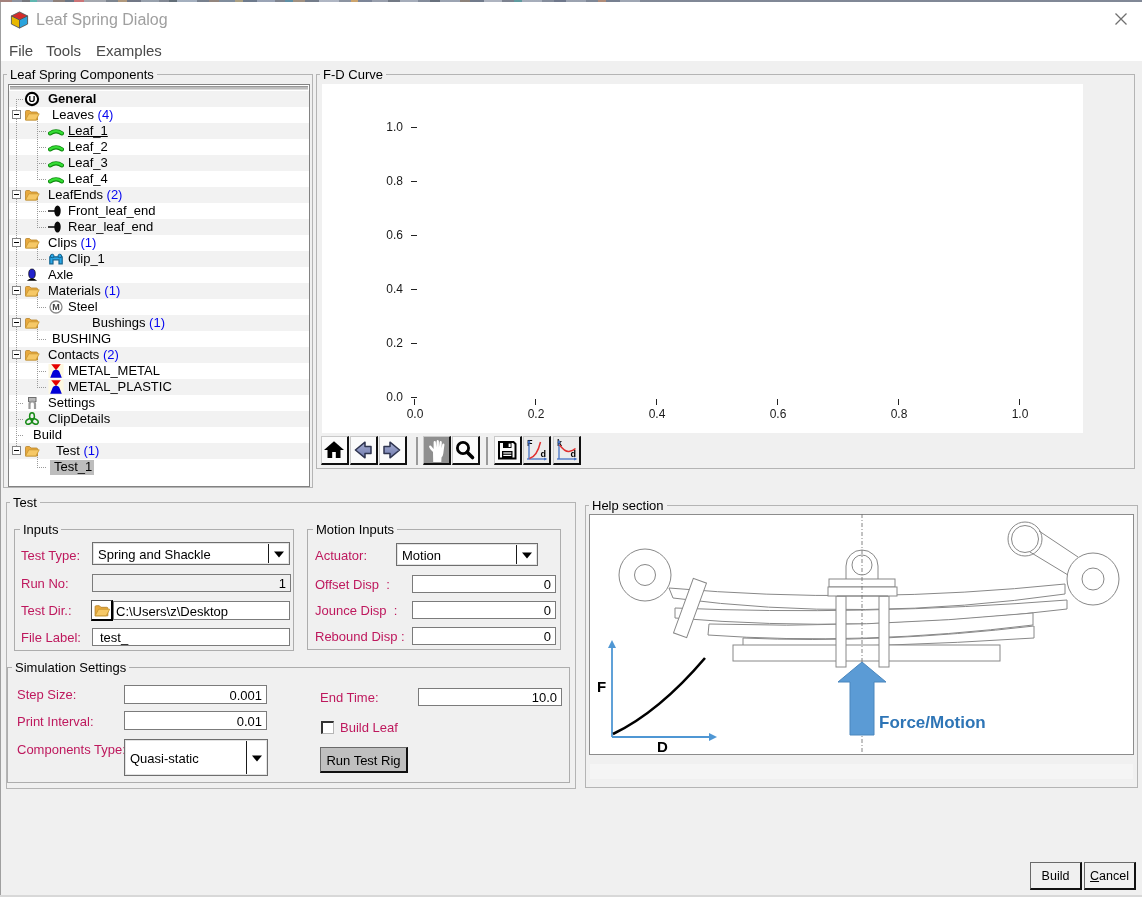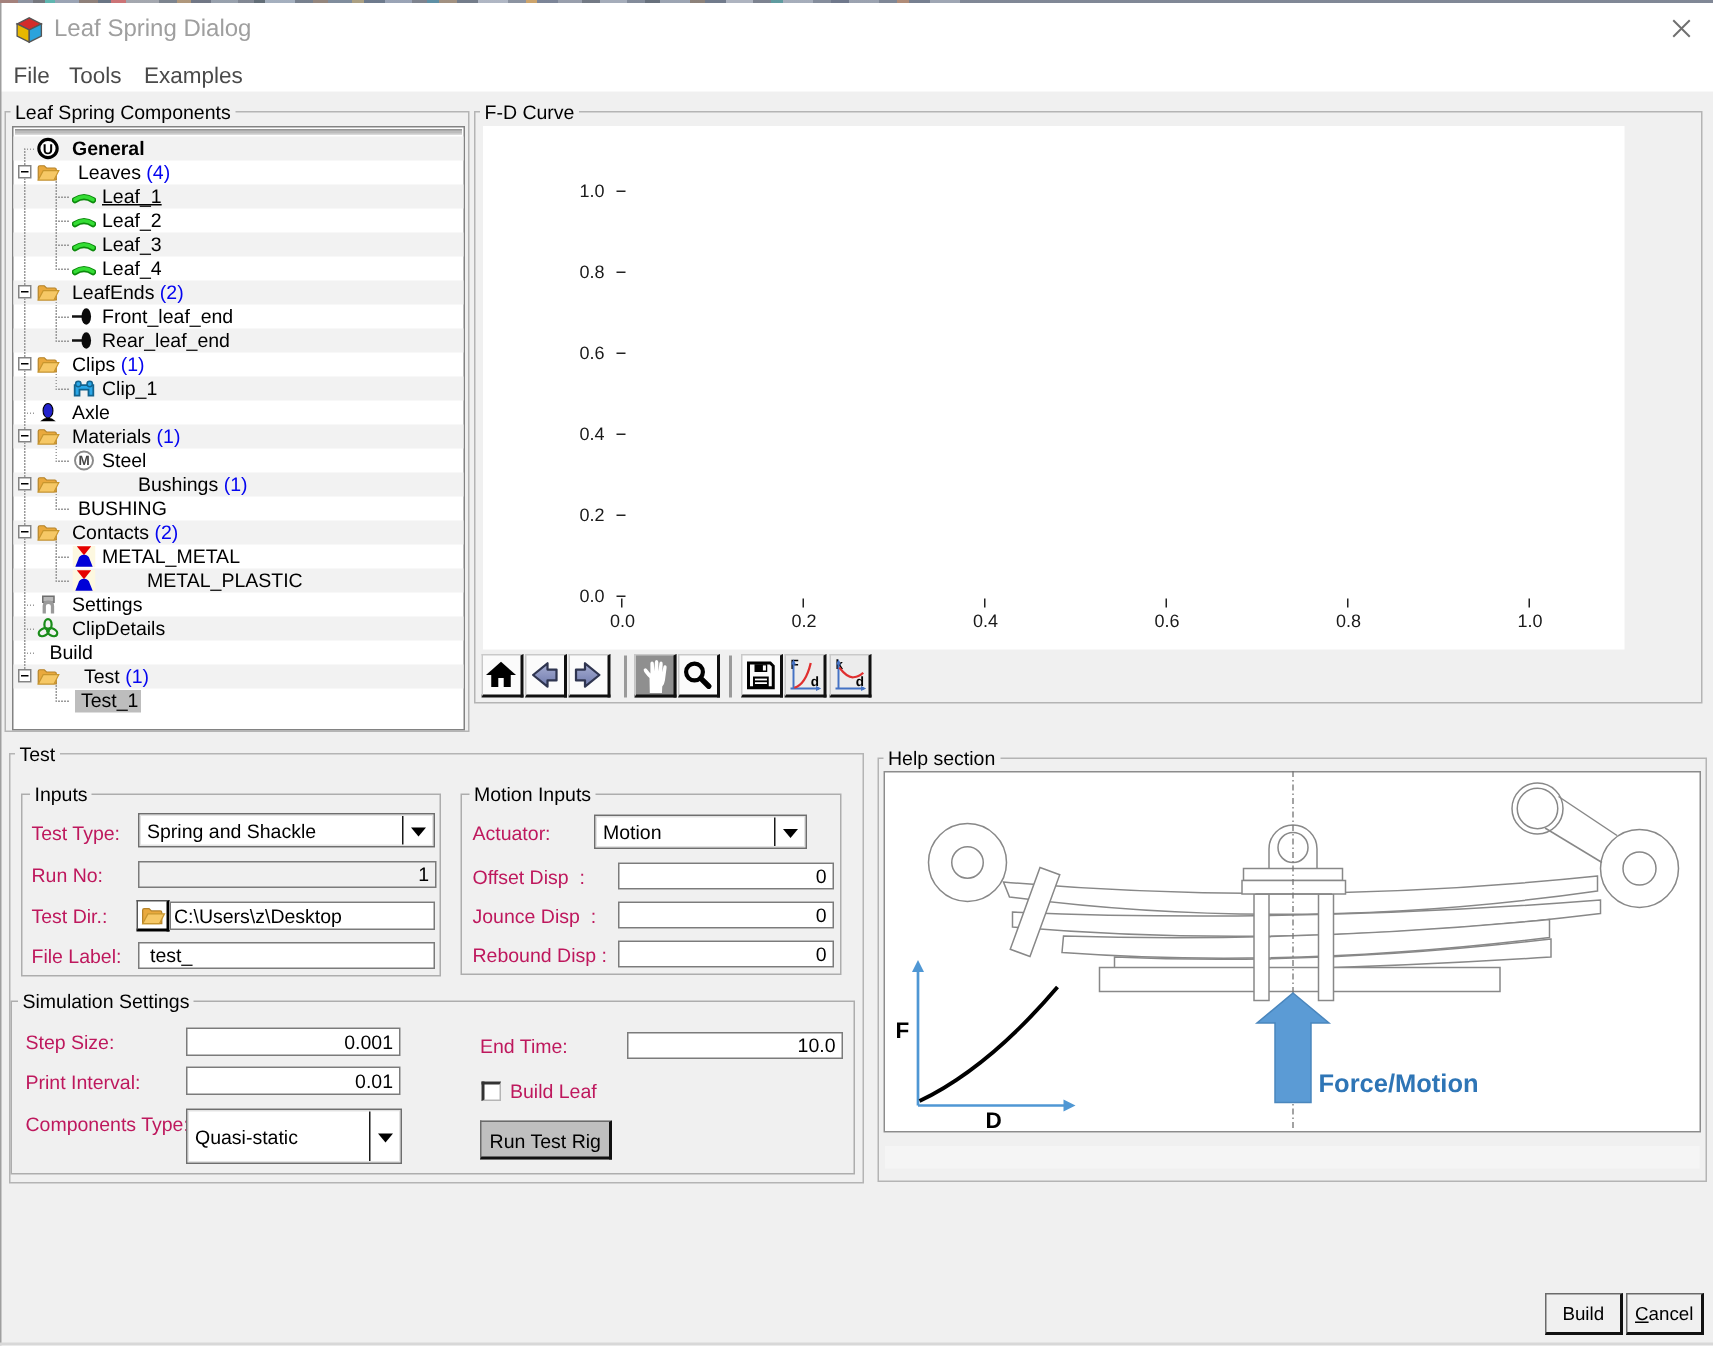--- a/index.html
+++ b/index.html
@@ -173,21 +173,21 @@
       <rect x="0.5" y="1" width="15" height="14" fill="#fdf8e0"></rect>
       <path d="M3.2 1.2 L12.8 1.2 L8 7.2 Z" fill="#e50000"></path>
       <path d="M4.2 9.8 A3.9 3.9 0 0 1 11.8 9.8 L13.8 14.8 L2.2 14.8 Z" fill="#0000d8"></path>
     </svg>
     <div class="ttx" style="left:68px;top:364px;">METAL_METAL</div>
     <svg class="a" style="left:48px;top:379px" width="16" height="16" viewBox="0 0 16 16">
       <rect x="0.5" y="1" width="15" height="14" fill="#fdf8e0"></rect>
       <path d="M3.2 1.2 L12.8 1.2 L8 7.2 Z" fill="#e50000"></path>
       <path d="M4.2 9.8 A3.9 3.9 0 0 1 11.8 9.8 L13.8 14.8 L2.2 14.8 Z" fill="#0000d8"></path>
     </svg>
-    <div class="ttx" style="left:68px;top:380px;margin-left:30px;">METAL_PLASTIC</div>
+    <div class="ttx" style="left:68px;top:380px;">METAL_PLASTIC</div>
     <svg class="a" style="left:24px;top:395px" width="16" height="16" viewBox="0 0 16 16">
       <rect x="4.5" y="2.5" width="7.5" height="4" fill="#b9b9b9" stroke="#6e6e6e" stroke-width="1"></rect>
       <path d="M5.5 14 L5.5 9 Q5.5 6.5 8.2 6.5 Q11 6.5 11 9 L11 14" fill="none" stroke="#9a9a9a" stroke-width="2.2"></path>
     </svg>
     <div class="ttx" style="left:48px;top:396px;">Settings</div>
     <svg class="a" style="left:24px;top:411px" width="16" height="16" viewBox="0 0 16 16">
       <g fill="none" stroke="#1a8c1a" stroke-width="1.5">
         <ellipse cx="8" cy="5.3" rx="2.4" ry="3.6"></ellipse>
         <ellipse cx="5.2" cy="10.4" rx="2.4" ry="3.6" transform="rotate(62 5.2 10.4)"></ellipse>
         <ellipse cx="10.8" cy="10.4" rx="2.4" ry="3.6" transform="rotate(-62 10.8 10.4)"></ellipse>

